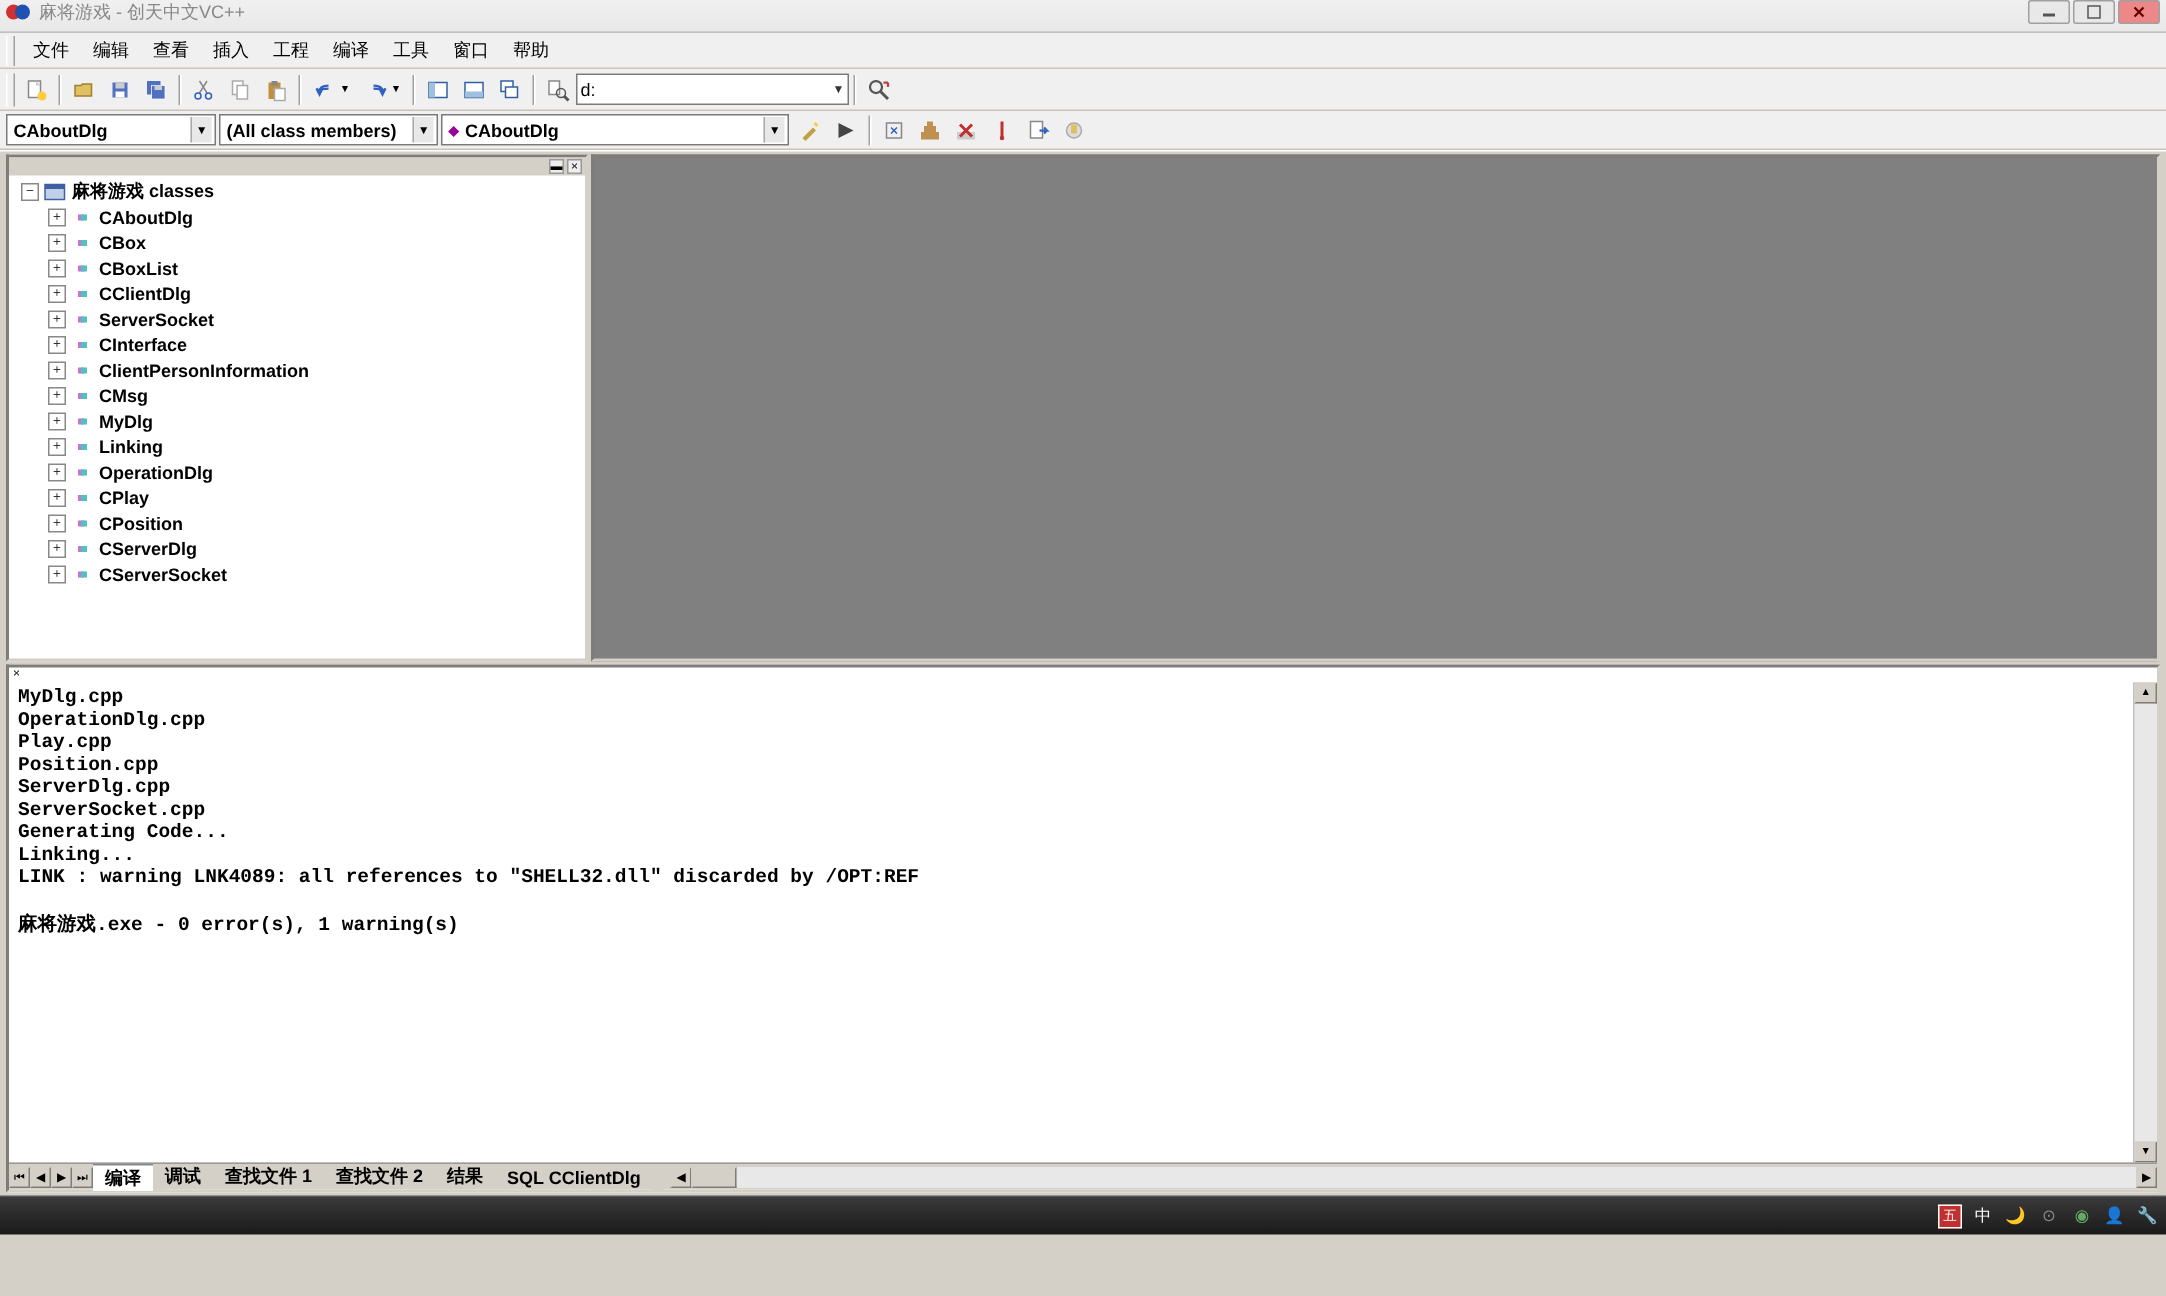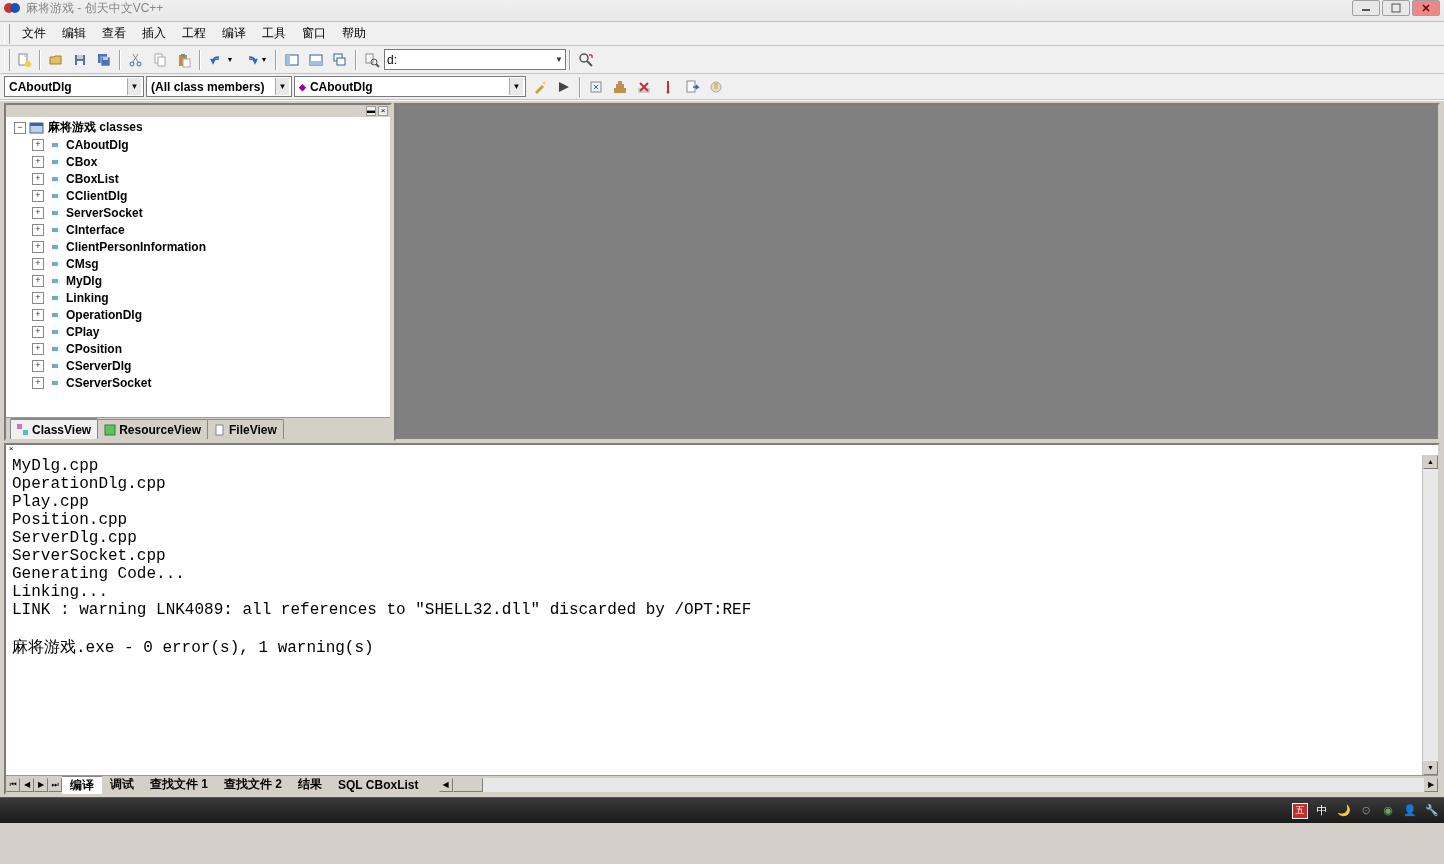--- a/index.html
+++ b/index.html
@@ -49,21 +49,21 @@
 .ws-tab { height: 20px; padding: 0 6px; background: #d4d0c8; border: 1px solid #888; border-bottom: none; display: inline-flex; align-items: center; gap: 3px; font-size: 12px; cursor: pointer; font-weight: bold; margin-right: -1px; border-radius: 2px 2px 0 0; }
 .ws-tab.active { background: #f0f0f0; border-top: 2px solid #888; height: 21px; }
 .ws-tab .tab-icon { width: 12px; height: 12px; }
 
 .editor-area { flex: 1; background: #808080; border: 2px inset #d4d0c8; margin: 2px 4px 2px 2px; }
 
 .output-pane { height: 352px; display: flex; flex-direction: column; border: 2px inset #d4d0c8; margin: 0 4px 2px 4px; background: #fff; }
 .out-titlebar { height: 10px; display: flex; }
 .out-close { width: 10px; height: 10px; font-size: 8px; line-height: 8px; text-align: center; cursor: pointer; }
 .output-body { flex: 1; display: flex; background: #fff; }
-.output-text { flex: 1; font-family: "Courier New", monospace; font-size: 16px; font-weight: normal; padding: 2px 6px; white-space: pre; overflow: hidden; }
+.output-text { flex: 1; font-family: "Courier New", monospace; font-size: 13px; font-weight: bold; padding: 2px 6px; white-space: pre; overflow: hidden; }
 .output-sb { width: 16px; background: #e8e8e8; border-left: 1px solid #c0c0c0; display: flex; flex-direction: column; }
 .sb-btn { height: 14px; background: #d4d0c8; border: 1px outset #d4d0c8; font-size: 7px; text-align: center; line-height: 12px; cursor: pointer; }
 .sb-track { flex: 1; }
 
 .output-tabs { height: 18px; background: #d4d0c8; display: flex; align-items: center; border-top: 1px solid #999; font-size: 12px; }
 .out-nav { display: flex; }
 .out-nav-btn { width: 14px; height: 14px; background: #d4d0c8; border: 1px outset #d4d0c8; font-size: 8px; text-align: center; line-height: 12px; cursor: pointer; }
 .out-tab { padding: 0 8px; font-weight: bold; cursor: pointer; position: relative; }
 .out-tab.active { background: #fff; border-top: 1px solid #888; }
 .out-tab::after { content: ""; position: absolute; right: -8px; top: 0; width: 0; height: 0; border-top: 16px solid transparent; border-left: 8px solid #d4d0c8; }
@@ -444,41 +444,20 @@
             <span class="tree-indent" style="width:24px"></span>
             <span class="expander">+</span>
             <span class="node-icon">
               <span class="pink-sq"></span>
               <span class="cyan-sq"></span>
             </span>
             <span class="node-label">CServerSocket</span>
           </div>
         </div>
     </div>
-    <div class="ws-tabs">
-      <div class="ws-tab active">
-          <svg class="tab-icon" viewBox="0 0 12 12">
-            <rect width="5" height="5" fill="#d070d0"></rect>
-            <rect x="6" y="6" width="5" height="5" fill="#50c0c0"></rect>
-          </svg>
-          <span>ClassView</span>
-        </div>
-      <div class="ws-tab">
-          <svg class="tab-icon" viewBox="0 0 12 12">
-            <rect x="1" y="1" width="10" height="10" fill="#60c060" stroke="#308030"></rect>
-          </svg>
-          <span>ResourceView</span>
-        </div>
-      <div class="ws-tab">
-          <svg class="tab-icon" viewBox="0 0 12 12">
-            <rect x="2" y="1" width="7" height="10" fill="#fff" stroke="#888"></rect>
-          </svg>
-          <span>FileView</span>
-        </div>
-    </div>
   </div>
   <div class="editor-area"></div>
 </div>
 
 <div class="output-pane">
   <div class="out-titlebar">
       <span class="out-close">×</span>
     </div>
   <div class="output-body">
     <div class="output-text" id="output-text">MyDlg.cpp
@@ -503,21 +482,21 @@
       <div class="out-nav-btn">⏮</div>
       <div class="out-nav-btn">◀</div>
       <div class="out-nav-btn">▶</div>
       <div class="out-nav-btn">⏭</div>
     </div>
     <span class="out-tab active">编译</span>
     <span class="out-tab">调试</span>
     <span class="out-tab">查找文件 1</span>
     <span class="out-tab">查找文件 2</span>
     <span class="out-tab">结果</span>
-    <span class="out-tab">SQL CBoxList</span>
+    <span class="out-tab">SQL CClientDlg</span>
     <div class="out-hsb">
       <div class="hsb-btn">◀</div>
       <div class="hsb-track">
           <div class="hsb-thumb"></div>
         </div>
       <div class="hsb-btn">▶</div>
     </div>
   </div>
 </div>
 

